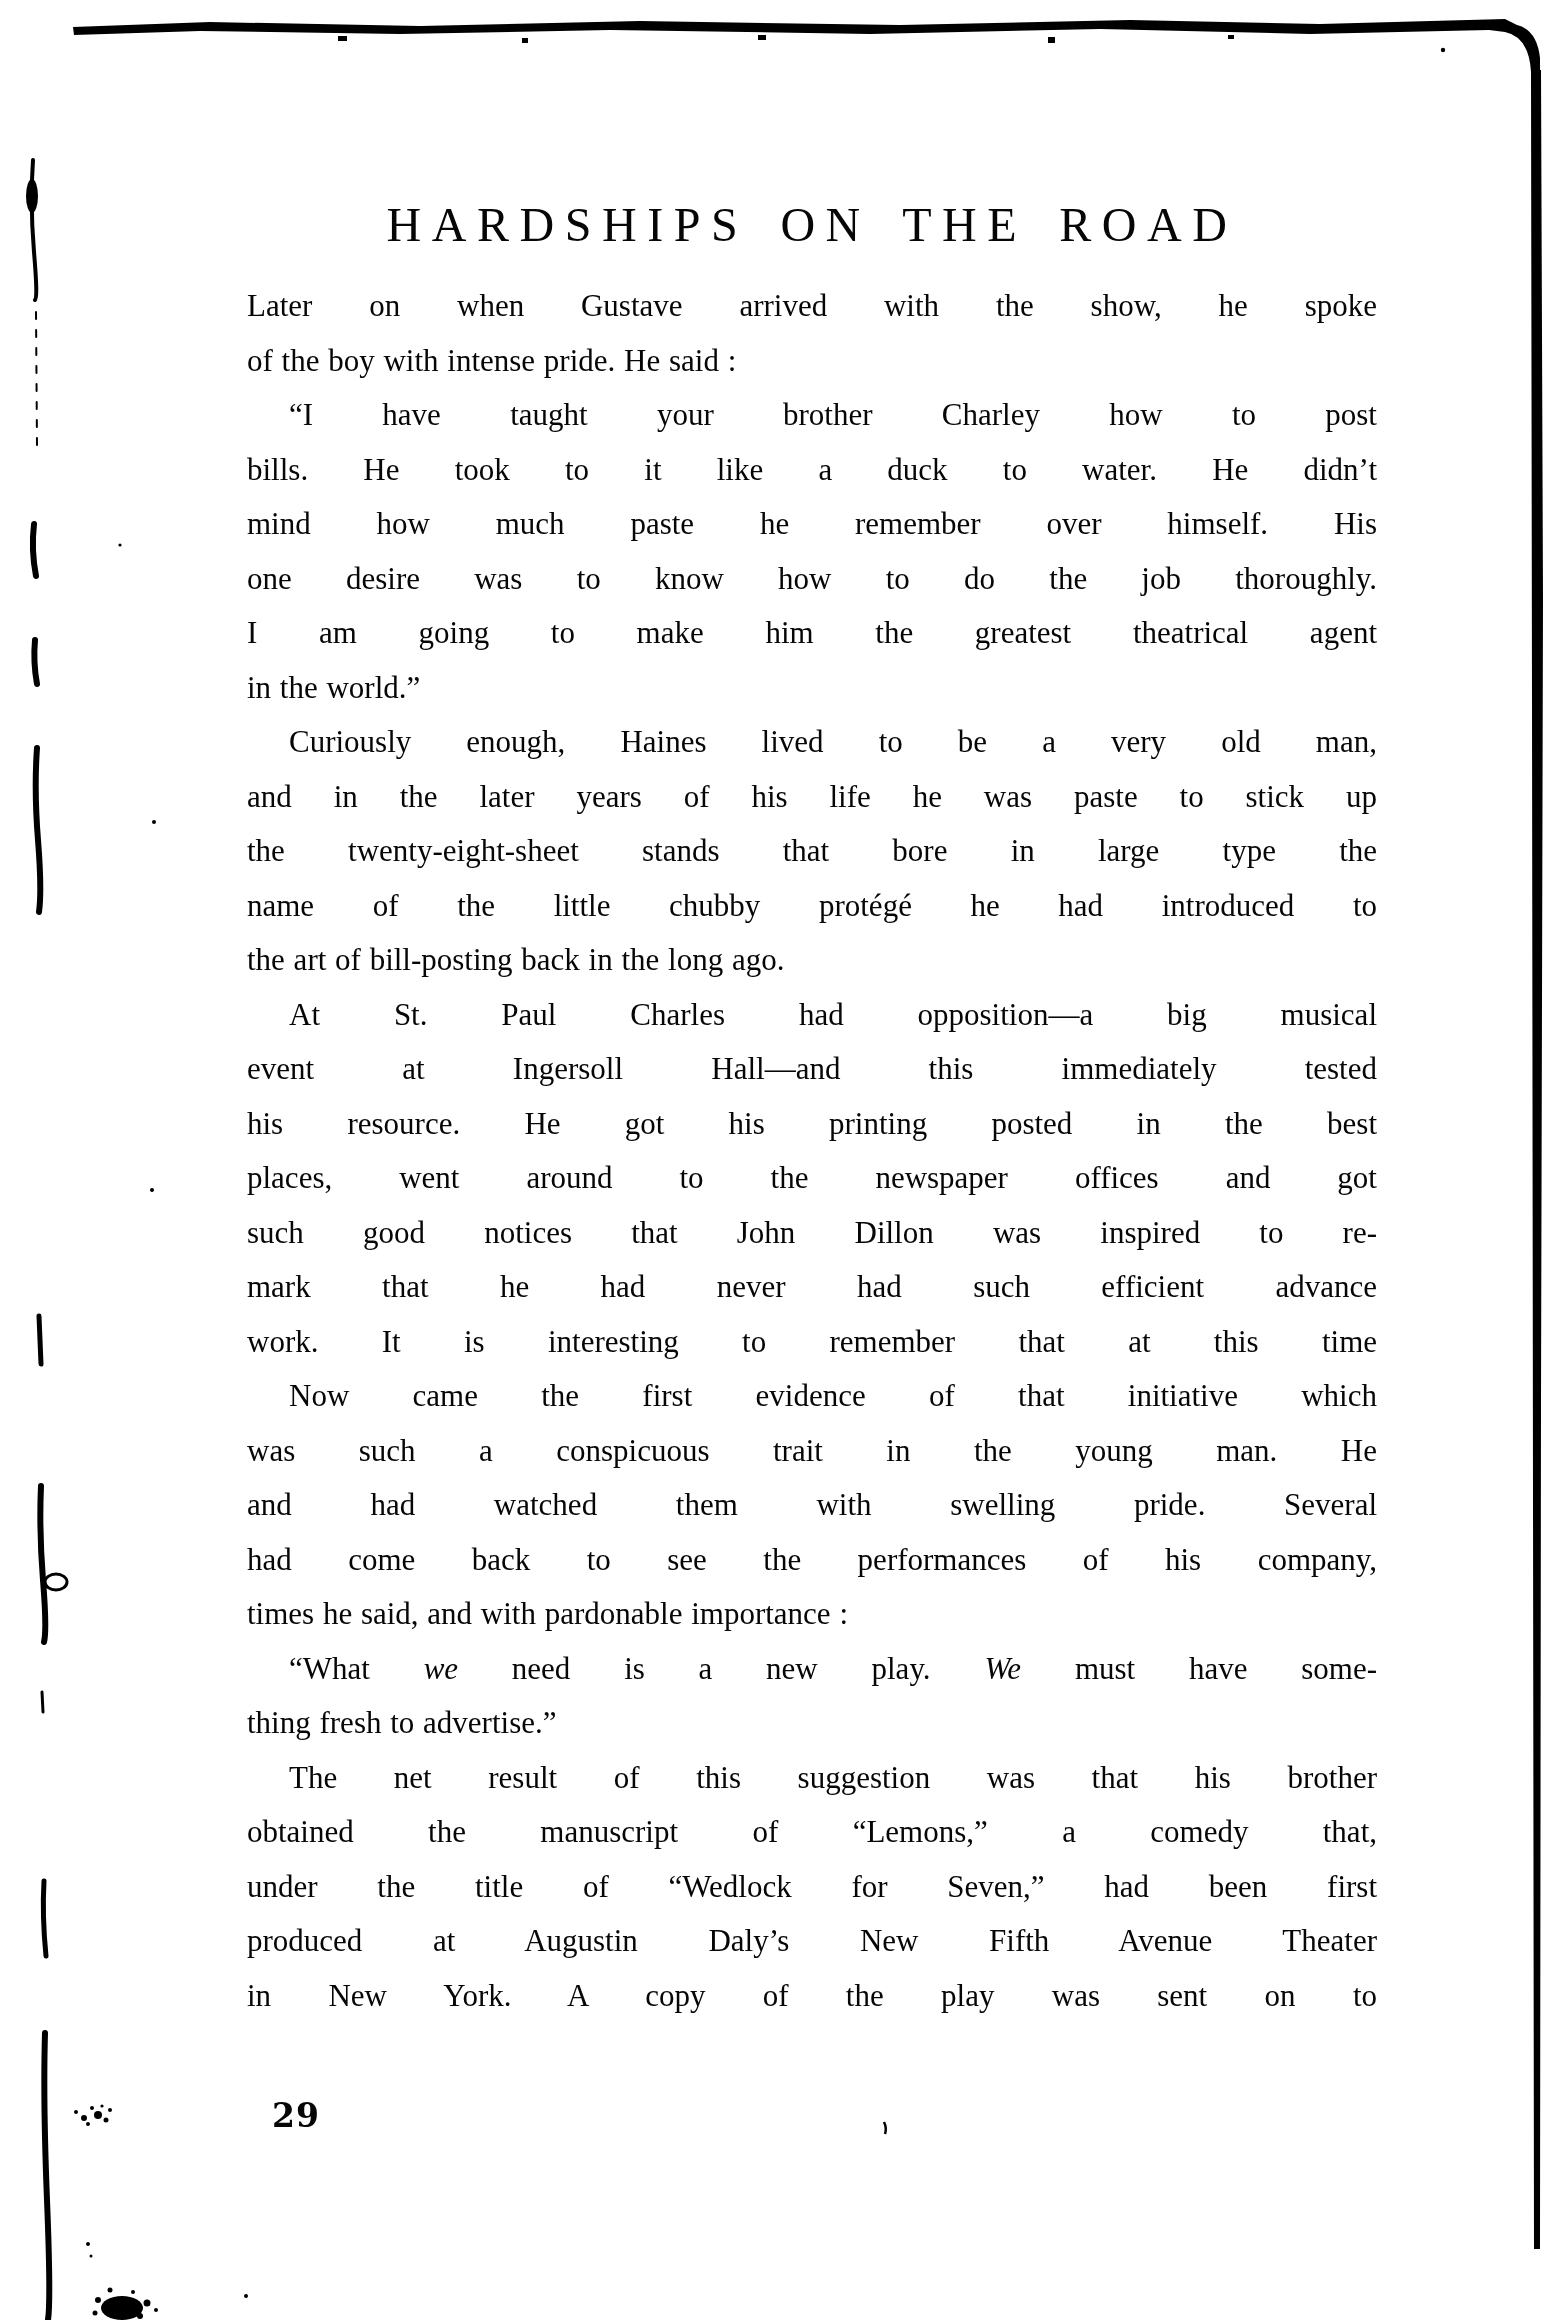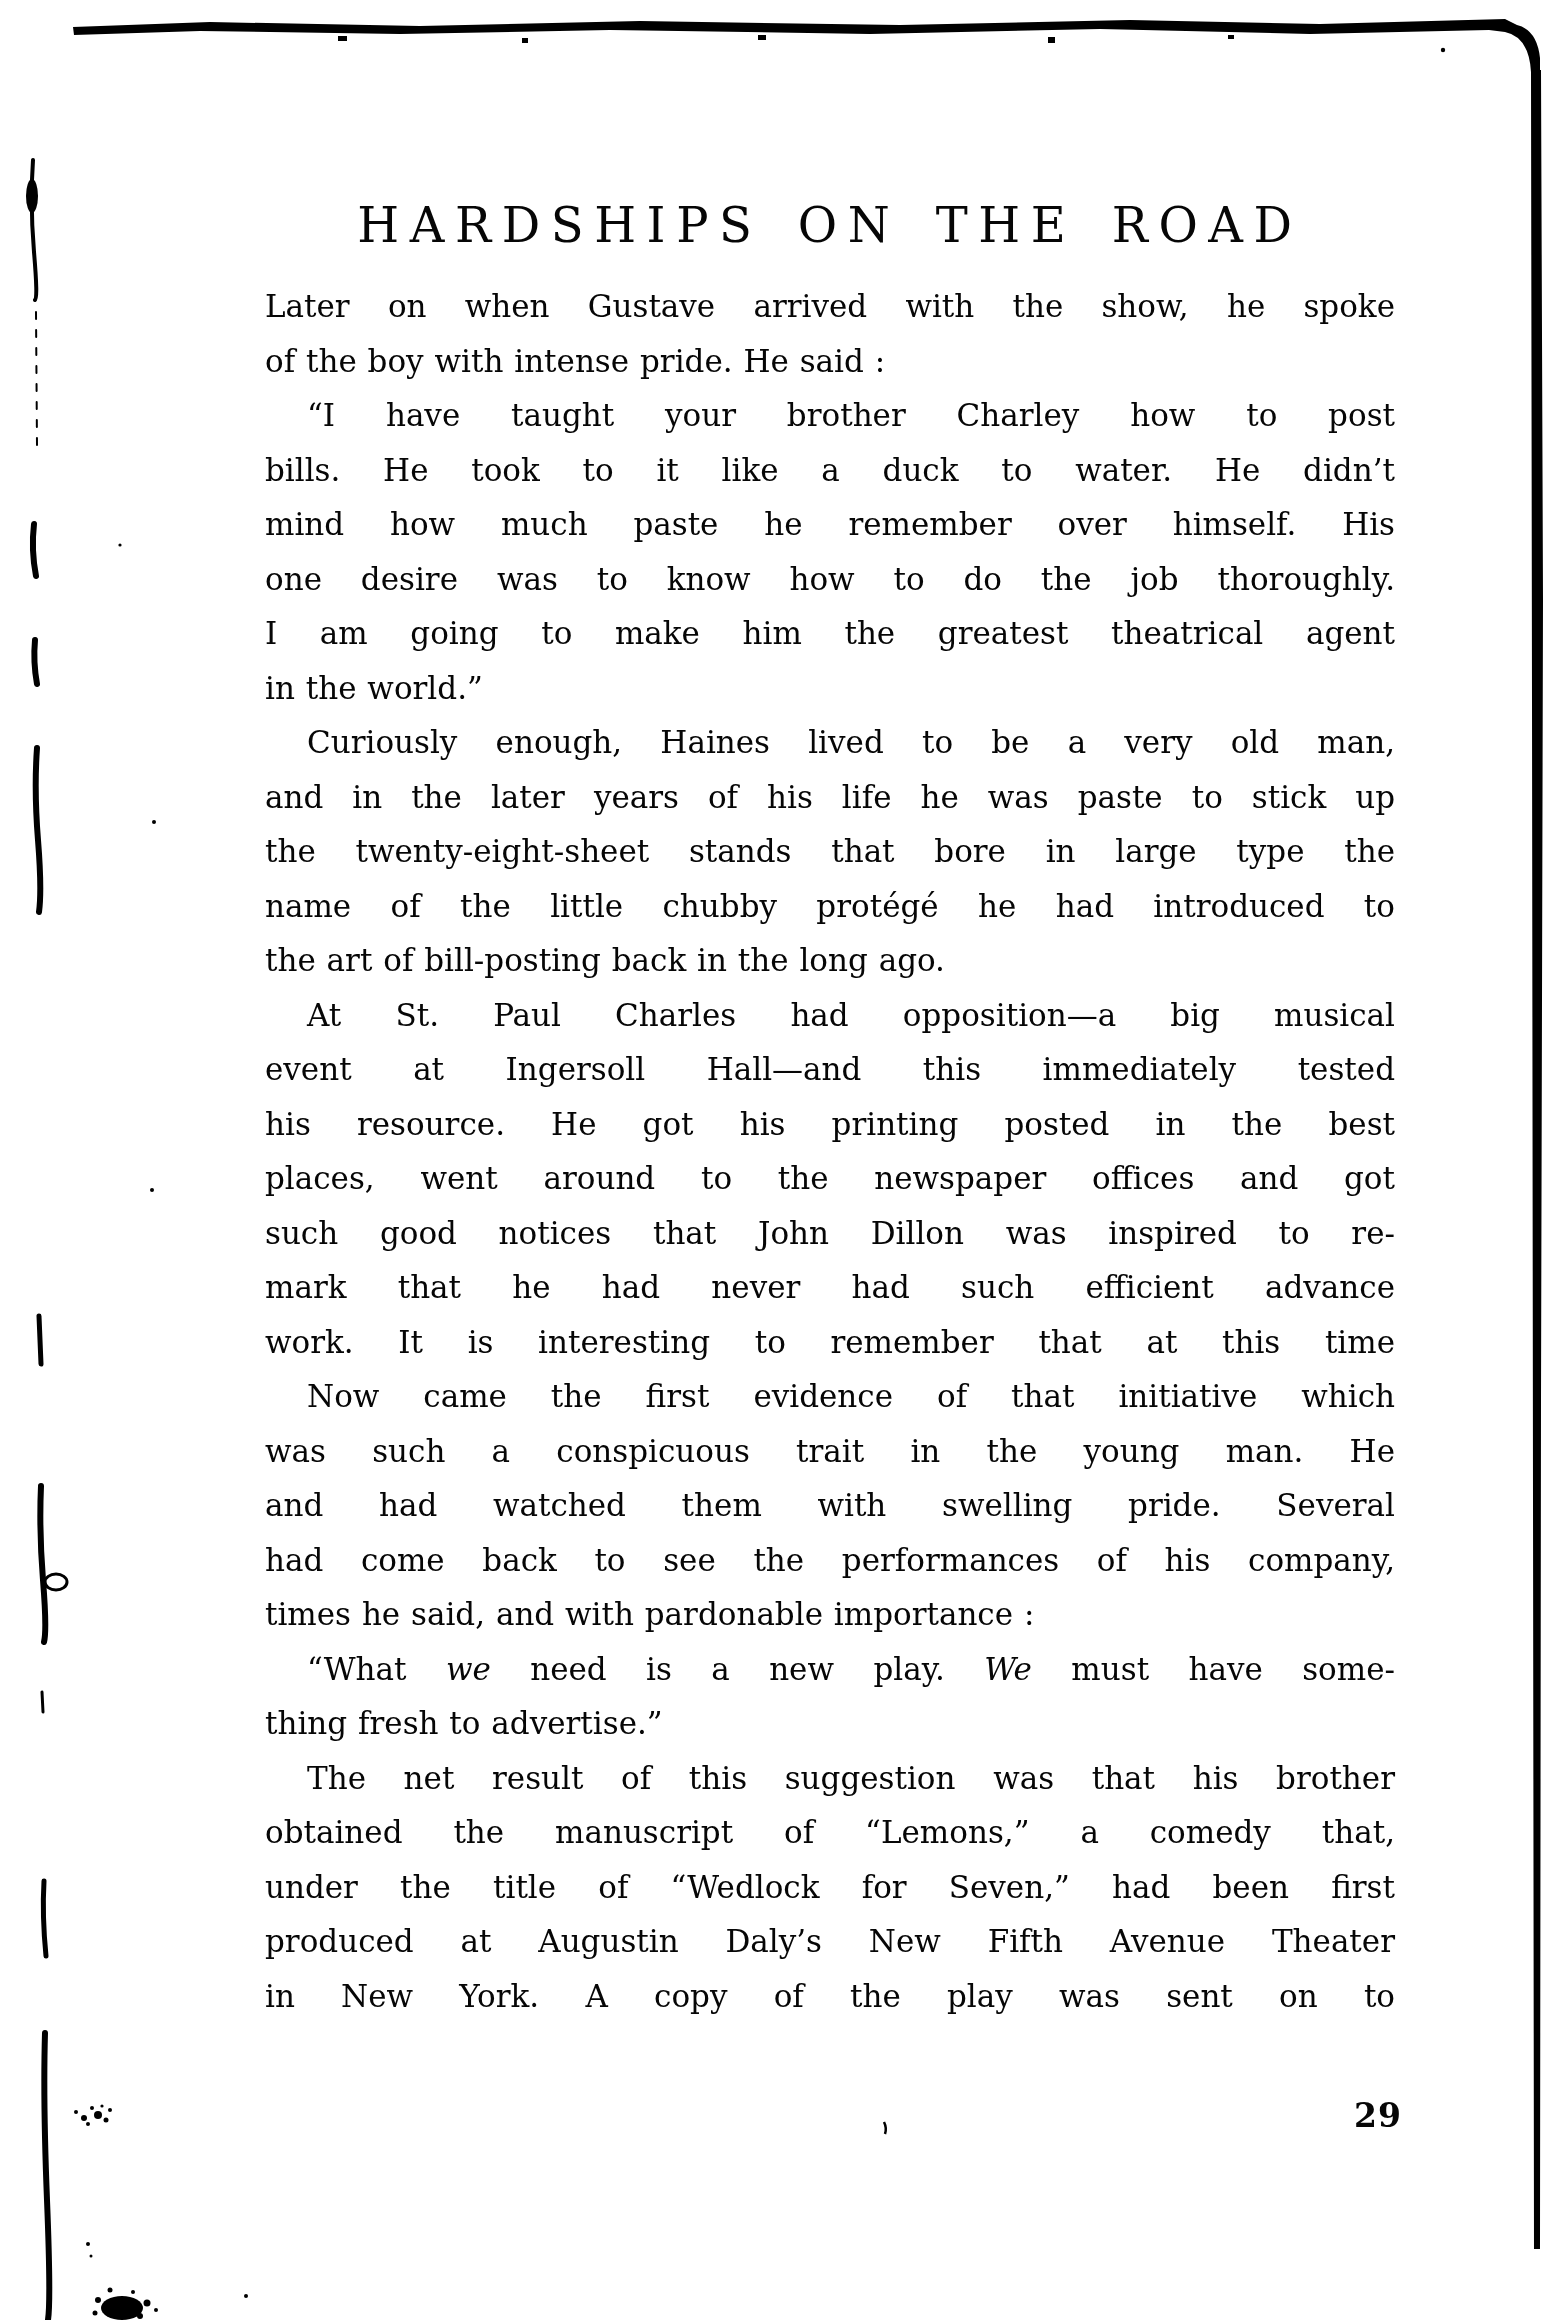--- a/index.html
+++ b/index.html
@@ -19,23 +19,24 @@
     color: #060606;
   }
   .artifacts {
     position: absolute;
     left: 0; top: 0;
     width: 1545px; height: 2320px;
     pointer-events: none;
   }
   .column {
     position: absolute;
-    left: 265px;
+    left: 247px;
     top: 193px;
     width: 1130px;
+    font-family: Liberation Serif, serif;
   }
   .title {
     font-size: 48px;
     line-height: 64px;
     letter-spacing: 0.22em;
     word-spacing: 0.20em;
     text-align: center;
     white-space: nowrap;
     margin: 0 0 22px 0;
     font-weight: 400;
@@ -57,21 +58,21 @@
   }
   .line.ind {
     text-indent: 42px;
   }
   .it { font-style: italic; }
   .pagenum {
     position: absolute;
     left: 265px;
     top: 2096px;
     width: 1130px;
-    text-align: right;
+    text-align: left;
     transform: translateX(7px);
     font-size: 33px;
     font-weight: 700;
     letter-spacing: 1px;
   }
 </style>
 </head>
 <body>
 
 <div class="page">

